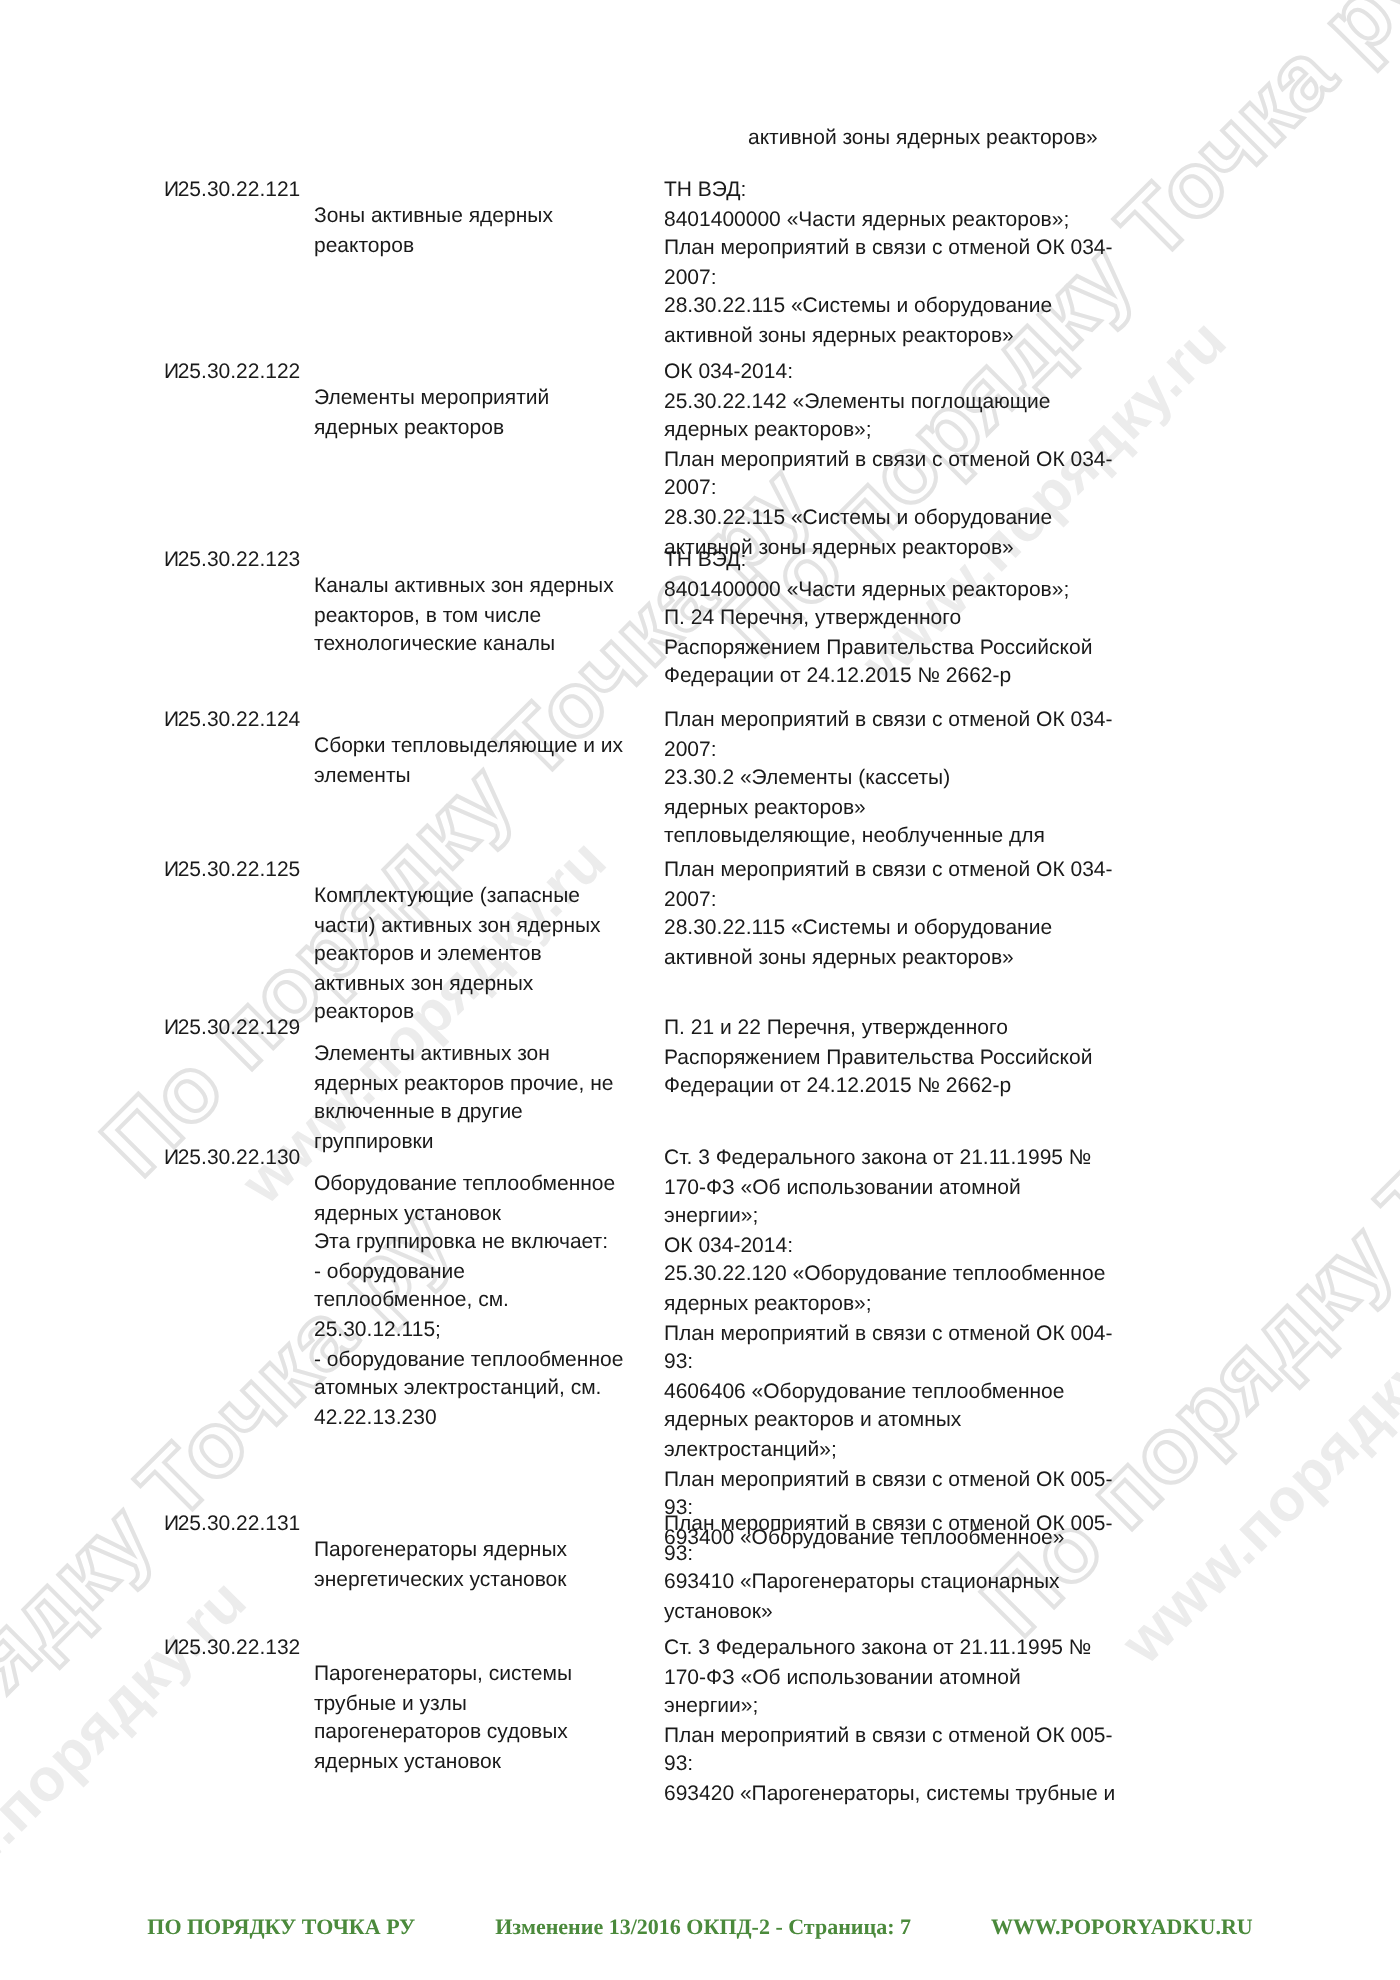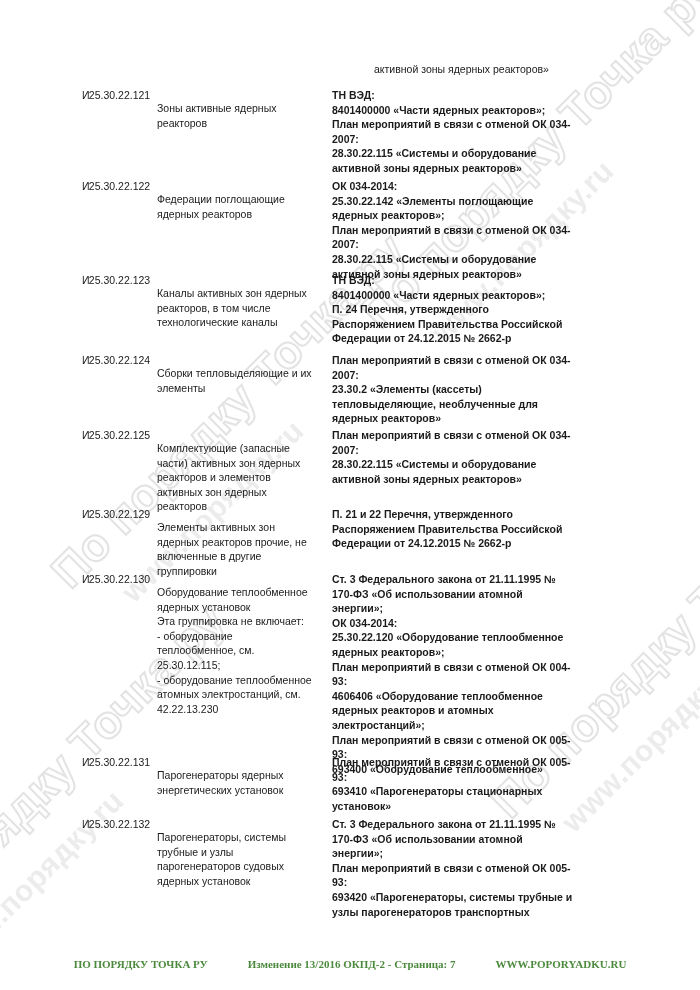--- a/index.html
+++ b/index.html
@@ -89,21 +89,20 @@
     width: 175px;
     flex: 0 0 175px;
     box-sizing: border-box;
     padding-right: 4px;
     margin-top: 13px;
   }
   .c-notes {
     width: 250px;
     flex: 0 0 250px;
     box-sizing: border-box;
-    font-weight: bold;
   }
   .row, .cont-line {
     font-size: 10.5px;
     line-height: 14.6px;
   }
   .cell-line { display: block; }
 
   
   .footer {
     position: absolute;
@@ -162,21 +161,21 @@
             <span class="cell-line">План мероприятий в связи с отменой ОК 034-</span>
             <span class="cell-line">2007:</span>
             <span class="cell-line">28.30.22.115 «Системы и оборудование</span>
             <span class="cell-line">активной зоны ядерных реакторов»</span>
           </div>
         </div>
         <div class="row" style="position: absolute; left: 0px; top: 91px; width: 700px;">
           <div class="c-flag">И</div>
           <div class="c-code">25.30.22.122</div>
           <div class="c-name">
-            <span class="cell-line">Федерации поглощающие</span>
+            <span class="cell-line">Элементы мероприятий</span>
             <span class="cell-line">ядерных реакторов</span>
           </div>
           <div class="c-notes">
             <span class="cell-line">ОК 034-2014:</span>
             <span class="cell-line">25.30.22.142 «Элементы поглощающие</span>
             <span class="cell-line">ядерных реакторов»;</span>
             <span class="cell-line">План мероприятий в связи с отменой ОК 034-</span>
             <span class="cell-line">2007:</span>
             <span class="cell-line">28.30.22.115 «Системы и оборудование</span>
             <span class="cell-line">активной зоны ядерных реакторов»</span>
@@ -202,22 +201,22 @@
           <div class="c-flag">И</div>
           <div class="c-code">25.30.22.124</div>
           <div class="c-name">
             <span class="cell-line">Сборки тепловыделяющие и их</span>
             <span class="cell-line">элементы</span>
           </div>
           <div class="c-notes">
             <span class="cell-line">План мероприятий в связи с отменой ОК 034-</span>
             <span class="cell-line">2007:</span>
             <span class="cell-line">23.30.2 «Элементы (кассеты)</span>
+            <span class="cell-line">ядерных реакторов»</span>
             <span class="cell-line">тепловыделяющие, необлученные для</span>
-            <span class="cell-line">ядерных реакторов»</span>
           </div>
         </div>
         <div class="row" style="position: absolute; left: 0px; top: 340px; width: 700px;">
           <div class="c-flag">И</div>
           <div class="c-code">25.30.22.125</div>
           <div class="c-name">
             <span class="cell-line">Комплектующие (запасные</span>
             <span class="cell-line">части) активных зон ядерных</span>
             <span class="cell-line">реакторов и элементов</span>
             <span class="cell-line">активных зон ядерных</span>
@@ -299,21 +298,20 @@
             <span class="cell-line">парогенераторов судовых</span>
             <span class="cell-line">ядерных установок</span>
           </div>
           <div class="c-notes">
             <span class="cell-line">Ст. 3 Федерального закона от 21.11.1995 №</span>
             <span class="cell-line">170-ФЗ «Об использовании атомной</span>
             <span class="cell-line">энергии»;</span>
             <span class="cell-line">План мероприятий в связи с отменой ОК 005-</span>
             <span class="cell-line">93:</span>
             <span class="cell-line">693420 «Парогенераторы, системы трубные и</span>
-            <span class="cell-line">узлы парогенераторов транспортных</span>
           </div>
         </div>
       </div>
 
   </div>
 
   <div class="footer" style="color: rgb(75, 138, 60);">
     <span class="footer-left">ПО ПОРЯДКУ ТОЧКА РУ</span>
     <span class="footer-center">Изменение 13/2016 ОКПД-2 - Страница: 7</span>
     <span class="footer-right">WWW.POPORYADKU.RU</span>

